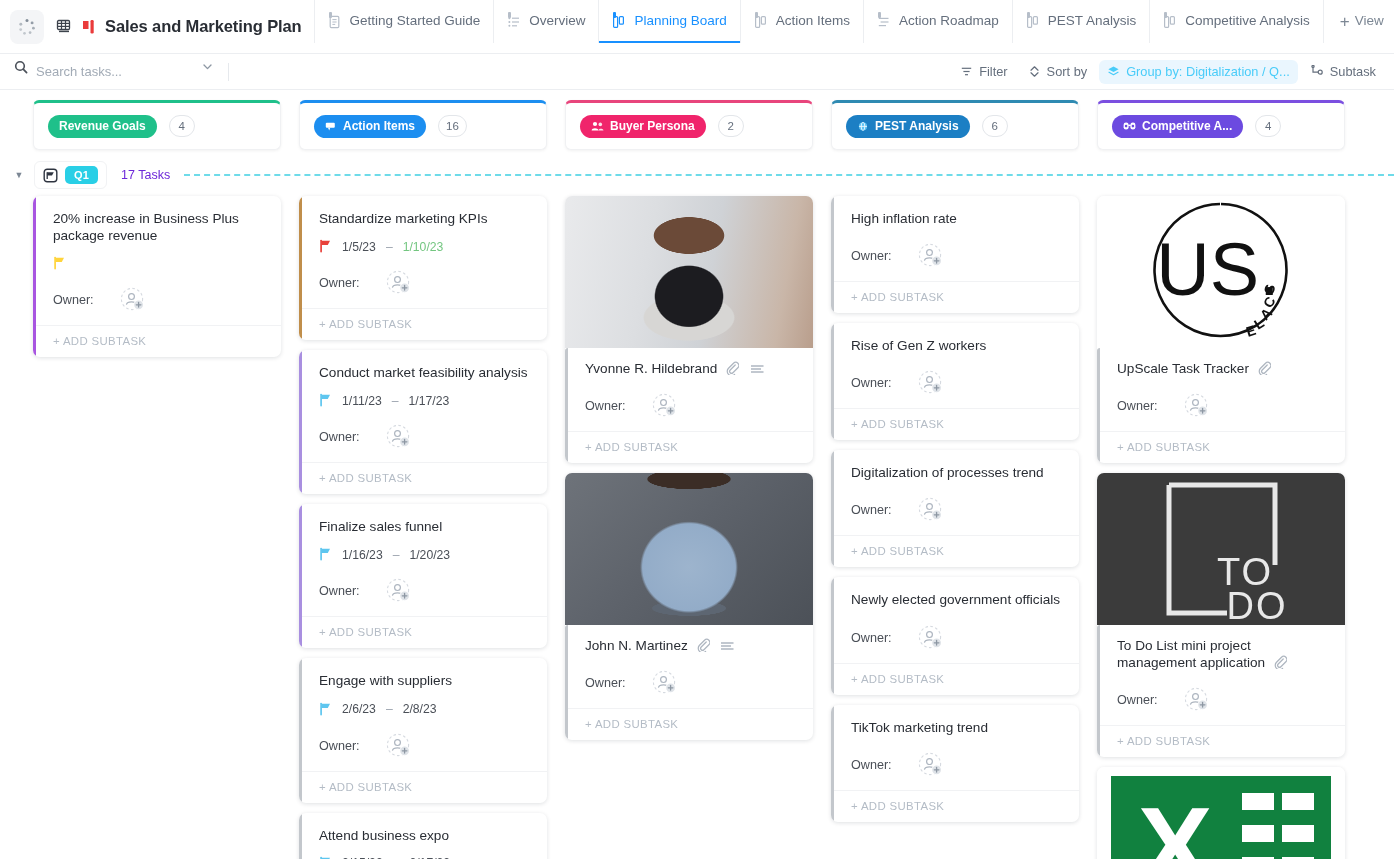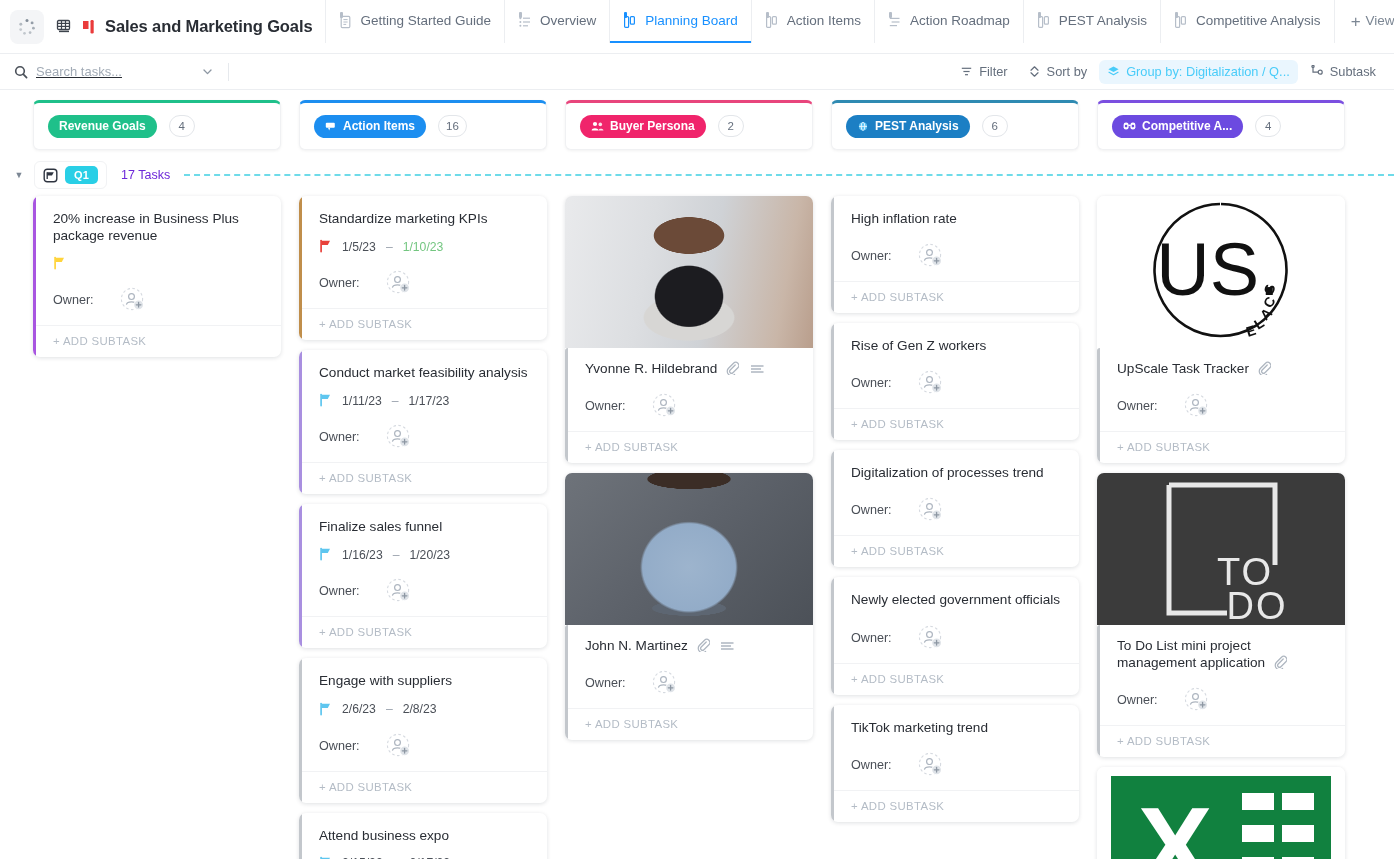--- a/index.html
+++ b/index.html
@@ -83,24 +83,23 @@
 
   
   .toolbar {
     height: 36px;
     display: flex; align-items: center;
     border-bottom: 1px solid #eceef1;
     padding: 0 10px 0 14px;
     background: #fff;
   }
   .search-box {
-    display: flex; align-items: center; gap: 8px;
+    display: flex; gap: 8px;
     width: 200px;
     height: 24px;
-    text-decoration: underline;
   }
   .search-input {
     border: none; outline: none;
     font-size: 13px;
     color: #8d97a3;
     font-family: "Liberation Sans", sans-serif;
     background: transparent;
     width: 120px;
   }
   .search-input::placeholder { color: #a2abb6; }
@@ -351,21 +350,21 @@
       <line x1="1.5" y1="5.4" x2="13.5" y2="5.4" stroke="#3d434c" stroke-width="1.2"></line>
       <line x1="1.5" y1="8.4" x2="13.5" y2="8.4" stroke="#3d434c" stroke-width="1.2"></line>
       <line x1="5.5" y1="2.6" x2="5.5" y2="11.4" stroke="#3d434c" stroke-width="1.2"></line>
       <line x1="9.5" y1="2.6" x2="9.5" y2="11.4" stroke="#3d434c" stroke-width="1.2"></line>
       <line x1="3" y1="13.4" x2="13" y2="13.4" stroke="#3d434c" stroke-width="1.5"></line>
     </svg>
     <svg class="space-flag" width="16" height="18" viewBox="0 0 16 18">
       <rect x="1" y="3" width="5.5" height="8" fill="#ea3b3b"></rect>
       <rect x="8.5" y="2" width="3.2" height="13.5" rx="1.2" fill="#ea3b3b"></rect>
     </svg>
-    <span class="space-title">Sales and Marketing Goals</span>
+    <span class="space-title">Sales and Marketing Plan</span>
   </div>
 
   <div class="view-tabs">
 
     <div class="tab">
       <span class="tab-ico">
         <span class="pin"></span>
         <svg width="13" height="14" viewBox="0 0 13 14">
           <rect x="2.2" y="1.4" width="8.6" height="11.2" rx="1.1" fill="none" stroke="#b6bec9" stroke-width="1.2"></rect>
           <line x1="4.4" y1="4.6" x2="8.6" y2="4.6" stroke="#b6bec9" stroke-width="1"></line>

